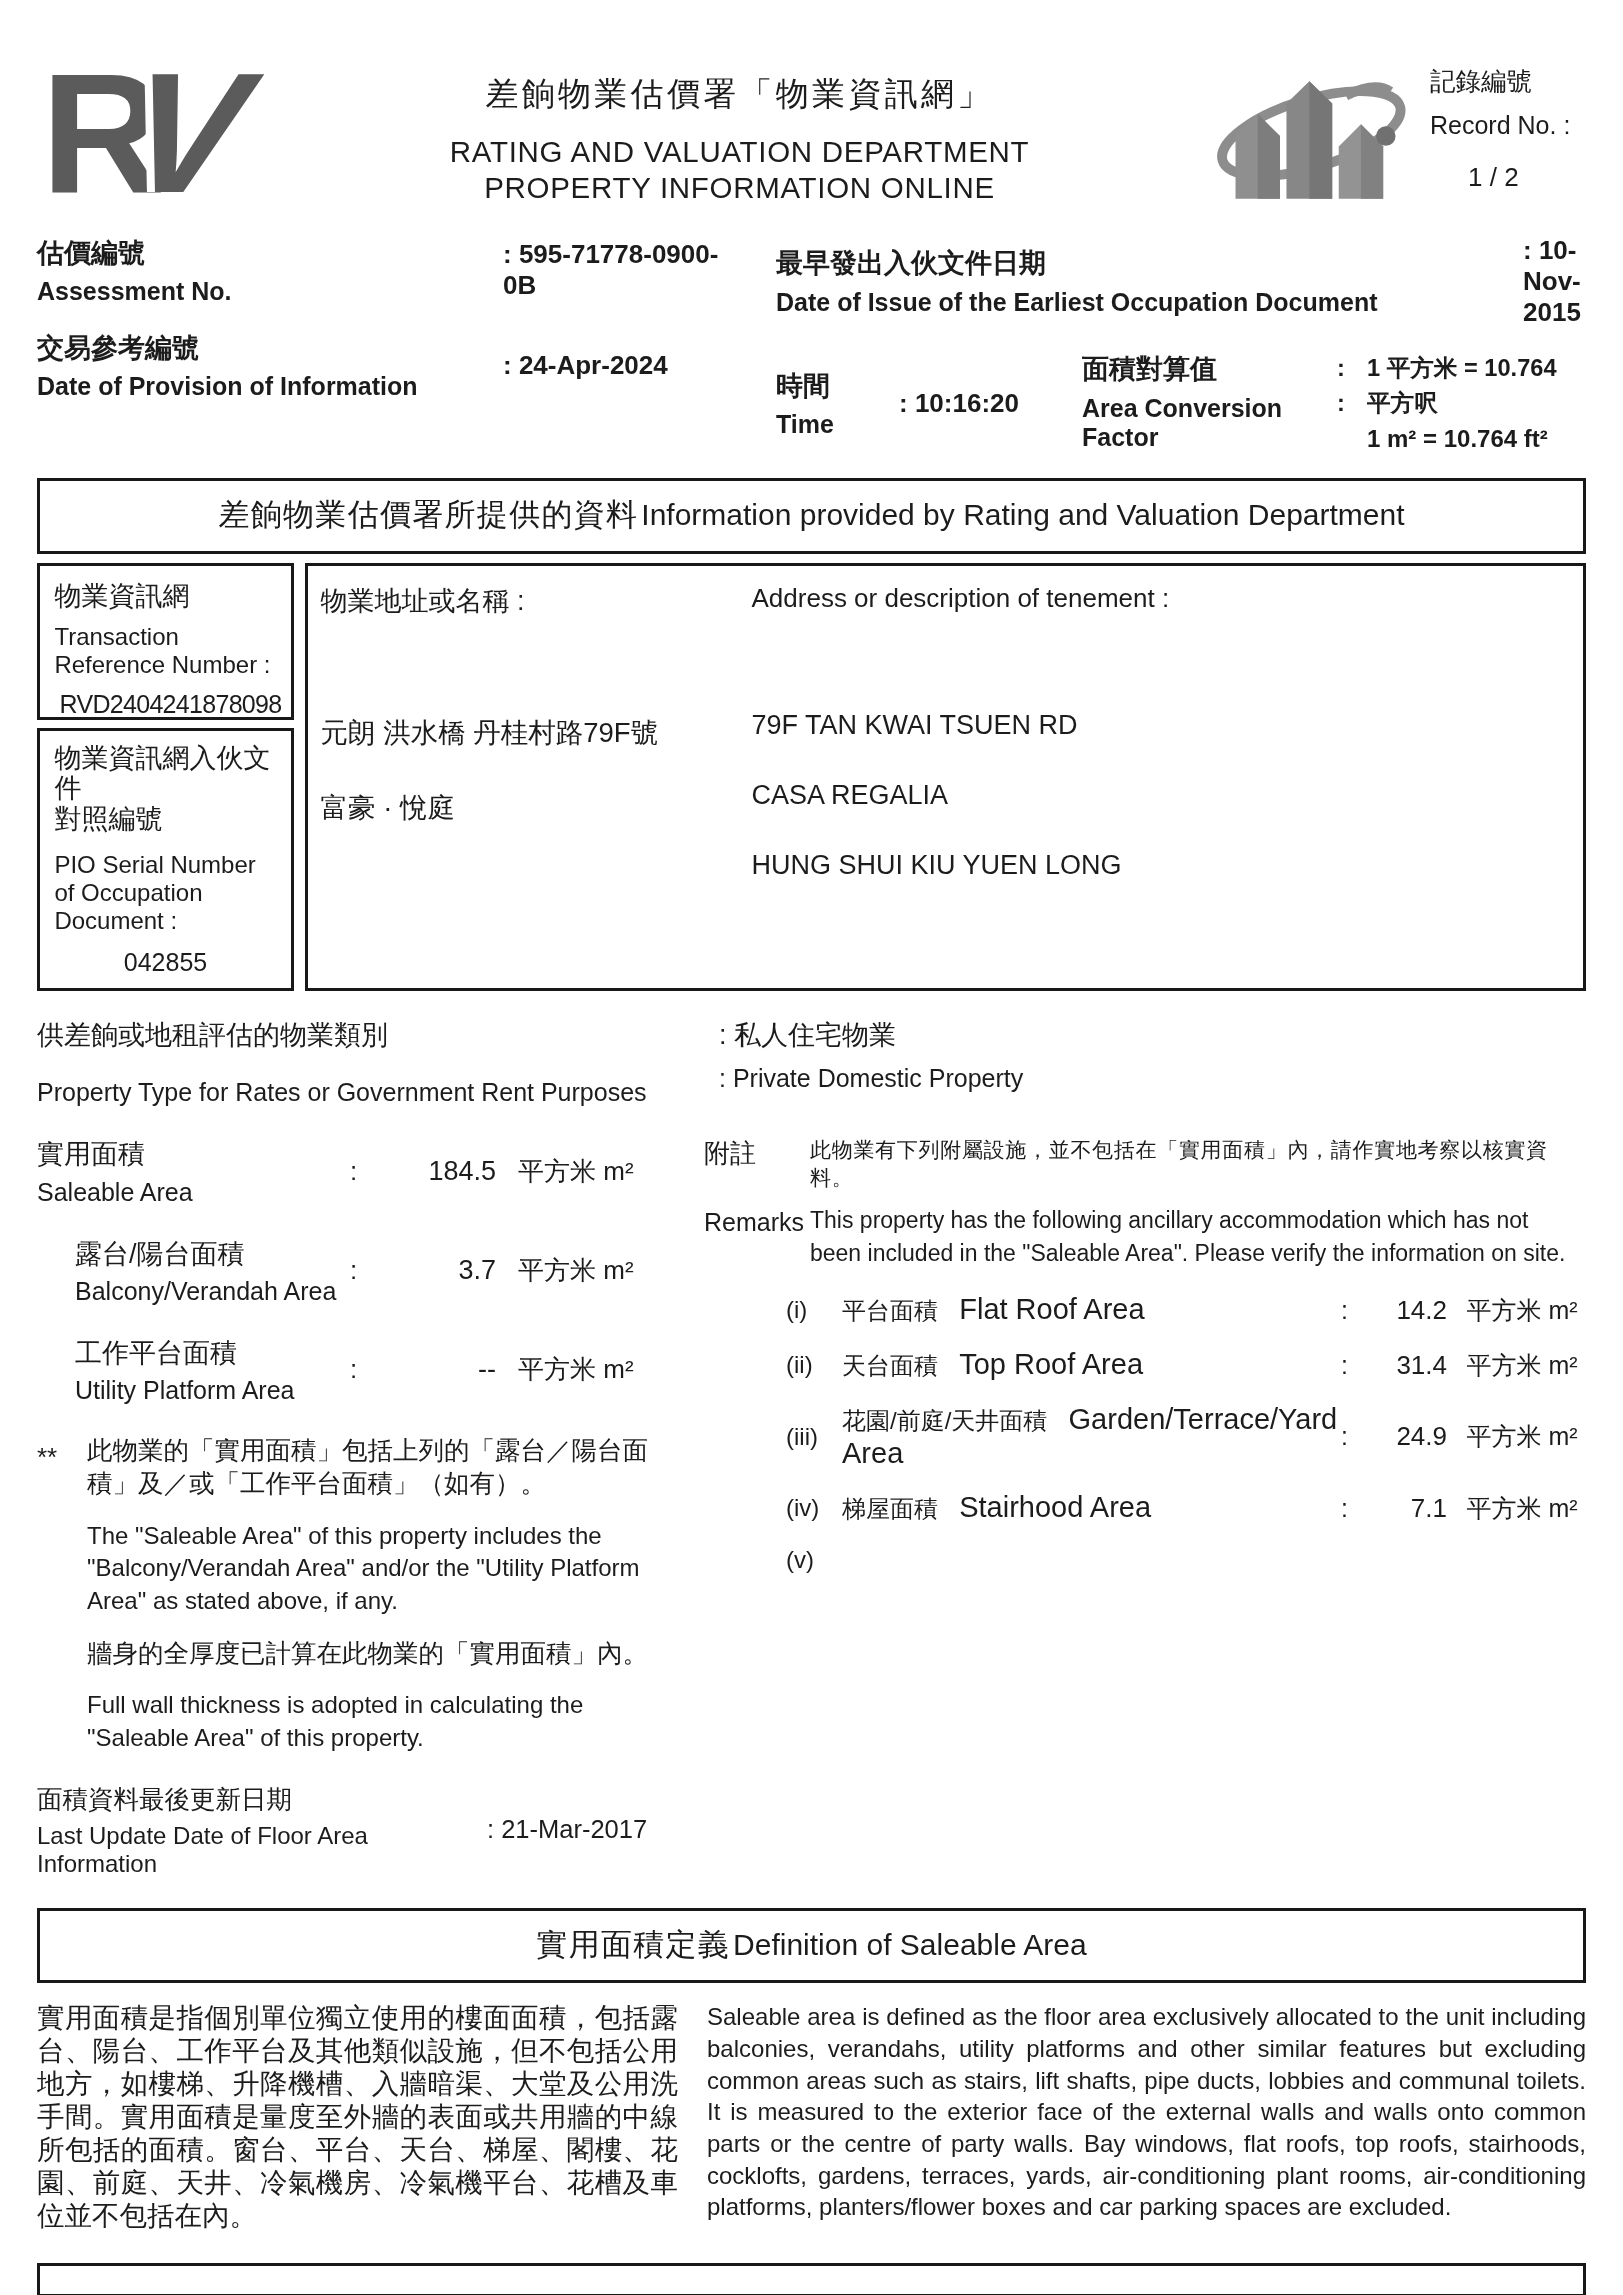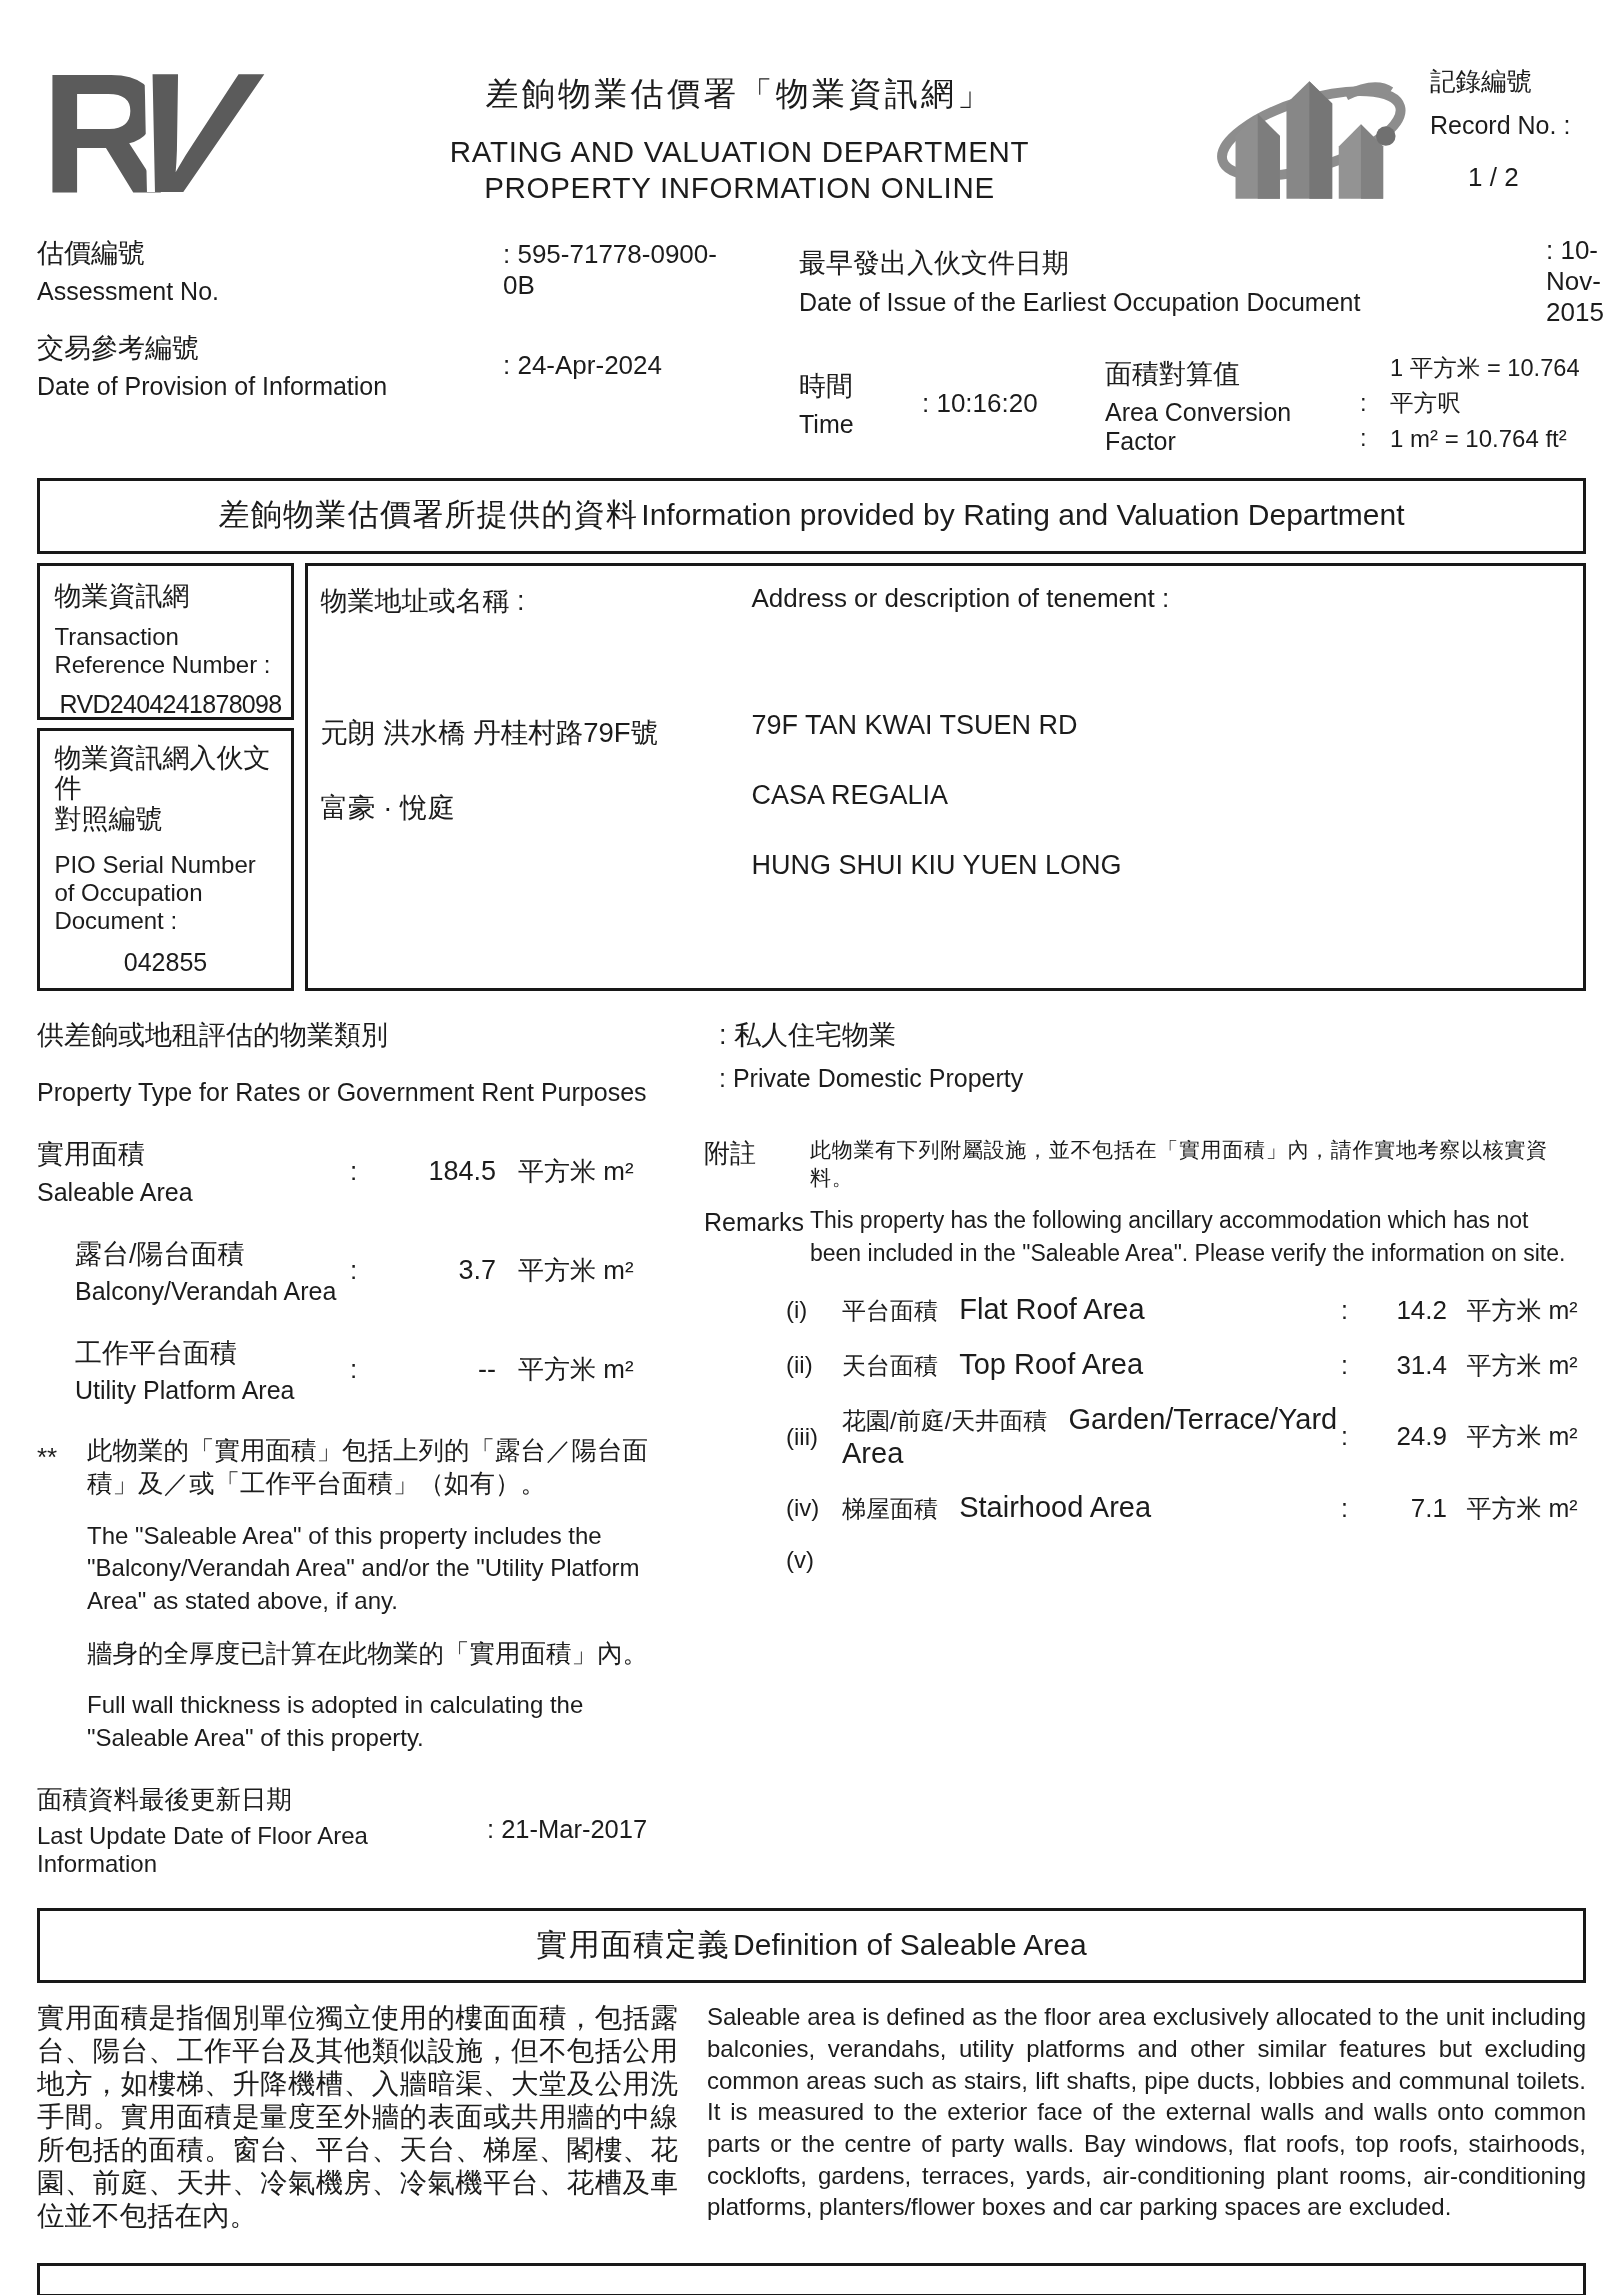--- a/index.html
+++ b/index.html
@@ -26,32 +26,32 @@
   .title-zh{font-size:33px;letter-spacing:3.3px;margin-bottom:17px;}
   .title-en{font-size:29.5px;line-height:1.22;letter-spacing:0.7px;}
   .hdr-right{flex:none;display:flex;align-items:flex-start;}
   .bldg{width:196px;height:151px;flex:none;margin-top:-3.9px;}
   .record{width:178px;padding-left:22px;padding-top:3.9px;box-sizing:border-box;}
   .record .r-zh{font-size:25.5px;margin-bottom:11.8px;}
   .record .r-en{font-size:25px;margin-bottom:22px;}
   .record .r-val{font-size:26px;padding-left:38px;}
 
   
-  .meta{display:flex;gap:67px;margin-top:27.5px;}
+  .meta{display:flex;gap:44px;margin-top:27.5px;font-weight:bold;}
   .meta-left{width:695px;flex:none;}
   .meta-right{flex:1;}
   .mrow{display:flex;align-items:center;margin-bottom:23.6px;}
   .meta-left .mlabel{width:466px;flex:none;}
   .meta-right .mlabel{width:747px;flex:none;}
   .mlabel .zh{margin-bottom:6.5px;}
   .mval{font-size:26px;}
   .row2r{display:flex;align-items:center;}
   .time-block{display:flex;align-items:center;width:306px;flex:none;}
   .time-block .mlabel{width:123px;flex:none;}
-  .conv{display:flex;flex:1;align-items:flex-end;}
+  .conv{display:flex;flex:1;align-items:flex-start;}
   .conv .mlabel{width:255px;flex:none;}
   .conv-colons{width:30px;flex:none;}
   .conv-colons div{font-size:23.6px;line-height:35px;}
   .conv-vals .czh{font-size:23.6px;line-height:35px;}
   .conv-vals .cen{font-size:24px;line-height:35px;}
 
   
   .sechdr{border:3.9px solid #181818;margin-top:22px;padding:13px 6.5px 14.4px 6.5px;text-align:center;}
   .sechdr .h-zh{font-size:31px;letter-spacing:1.3px;}
   .sechdr .h-en{font-size:30px;}

